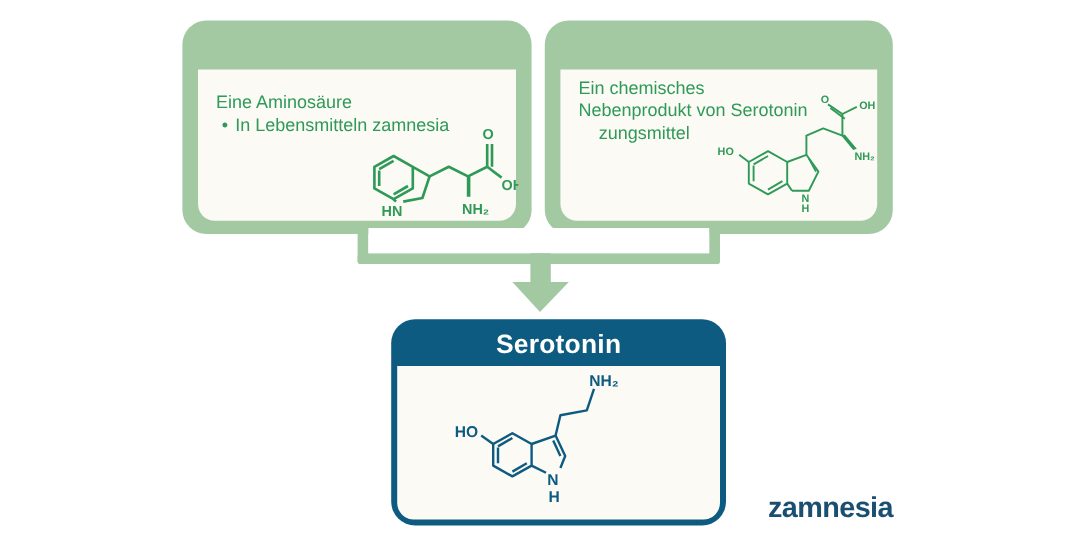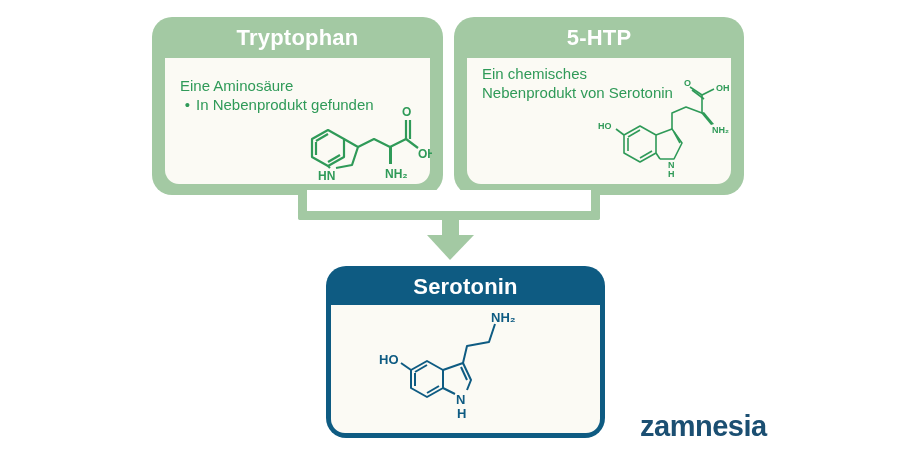--- a/index.html
+++ b/index.html
@@ -27,33 +27,32 @@
     }
     .desc {
       position: absolute; color: #2f9a58; font-size: 15px; line-height: 19px;
     }
     .desc .line { white-space: nowrap; }
     .desc .bullet::before { content: "\2022"; display: inline-block; width: 17px; text-align: center; margin-left: -1px; }
     .desc .indent { padding-left: 17px; }
     .connector { position: absolute; }
     .logo {
       position: absolute; left: 640px; top: 410px;
-      font-size: 29px; font-weight: bold; color: #1b4f72; letter-spacing: -0.5px;
+      font-size: 24px; font-weight: bold; color: #1b4f72; letter-spacing: -0.5px;
     }
     svg text { font-family: "Liberation Sans", "DejaVu Sans", sans-serif; font-weight: bold; }
   </style>
 </head>
 <body>
 
 <div class="box green" style="left:152px; top:17px; width:291px; height:178px;">
-  <div class="box-title" style="top:8px;">Tryptophan</div>
   <div class="box-inner" style="left:13px; top:41px; right:13px; bottom:11px;"></div>
   <div class="desc" style="left:28px; top:59px;">
     <div class="line">Eine Aminosäure</div>
-    <div class="line bullet">In Nebenprodukt gefunden</div>
+    <div class="line bullet">In Lebensmitteln zamnesia</div>
   </div>
 
   <svg style="position:absolute; left:140px; top:85px;" width="140" height="90" viewBox="0 0 140 90">
     <g stroke="#2f9a58" stroke-width="2.2" fill="none" stroke-linejoin="round">
 
       <polygon points="20,37 36,28 52,37 52,55 36,64 20,55"></polygon>
       <line x1="24" y1="39" x2="36" y2="32"></line>
       <line x1="48" y1="53" x2="36" y2="60"></line>
       <line x1="24" y1="53" x2="24" y2="40"></line>
 
@@ -67,25 +66,25 @@
     </g>
     <polygon points="97,45 100,45 100,62 97,62" fill="#2f9a58"></polygon>
     <text x="26" y="78" font-size="12" fill="#2f9a58">HN</text>
     <text x="110" y="14" font-size="12" fill="#2f9a58">O</text>
     <text x="126" y="56" font-size="12" fill="#2f9a58">OH</text>
     <text x="93" y="76" font-size="12" fill="#2f9a58">NH₂</text>
   </svg>
 </div>
 
 <div class="box green" style="left:454px; top:17px; width:290px; height:178px;">
-  <div class="box-title" style="top:8px;">5-HTP</div>
   <div class="box-inner" style="left:13px; top:41px; right:13px; bottom:11px;"></div>
   <div class="desc" style="left:28px; top:47px;">
     <div class="line">Ein chemisches</div>
     <div class="line">Nebenprodukt von Serotonin</div>
+    <div class="line indent">zungsmittel</div>
   </div>
 
   <svg style="position:absolute; left:140px; top:60px;" width="150" height="115" viewBox="0 0 150 115">
     <g stroke="#2f9a58" stroke-width="1.6" fill="none" stroke-linejoin="round">
 
       <polygon points="30,58 46,49 62,58 62,76 46,85 30,76"></polygon>
       <line x1="34" y1="60" x2="46" y2="53"></line>
       <line x1="58" y1="74" x2="46" y2="81"></line>
       <line x1="34" y1="74" x2="34" y2="61"></line>
 

